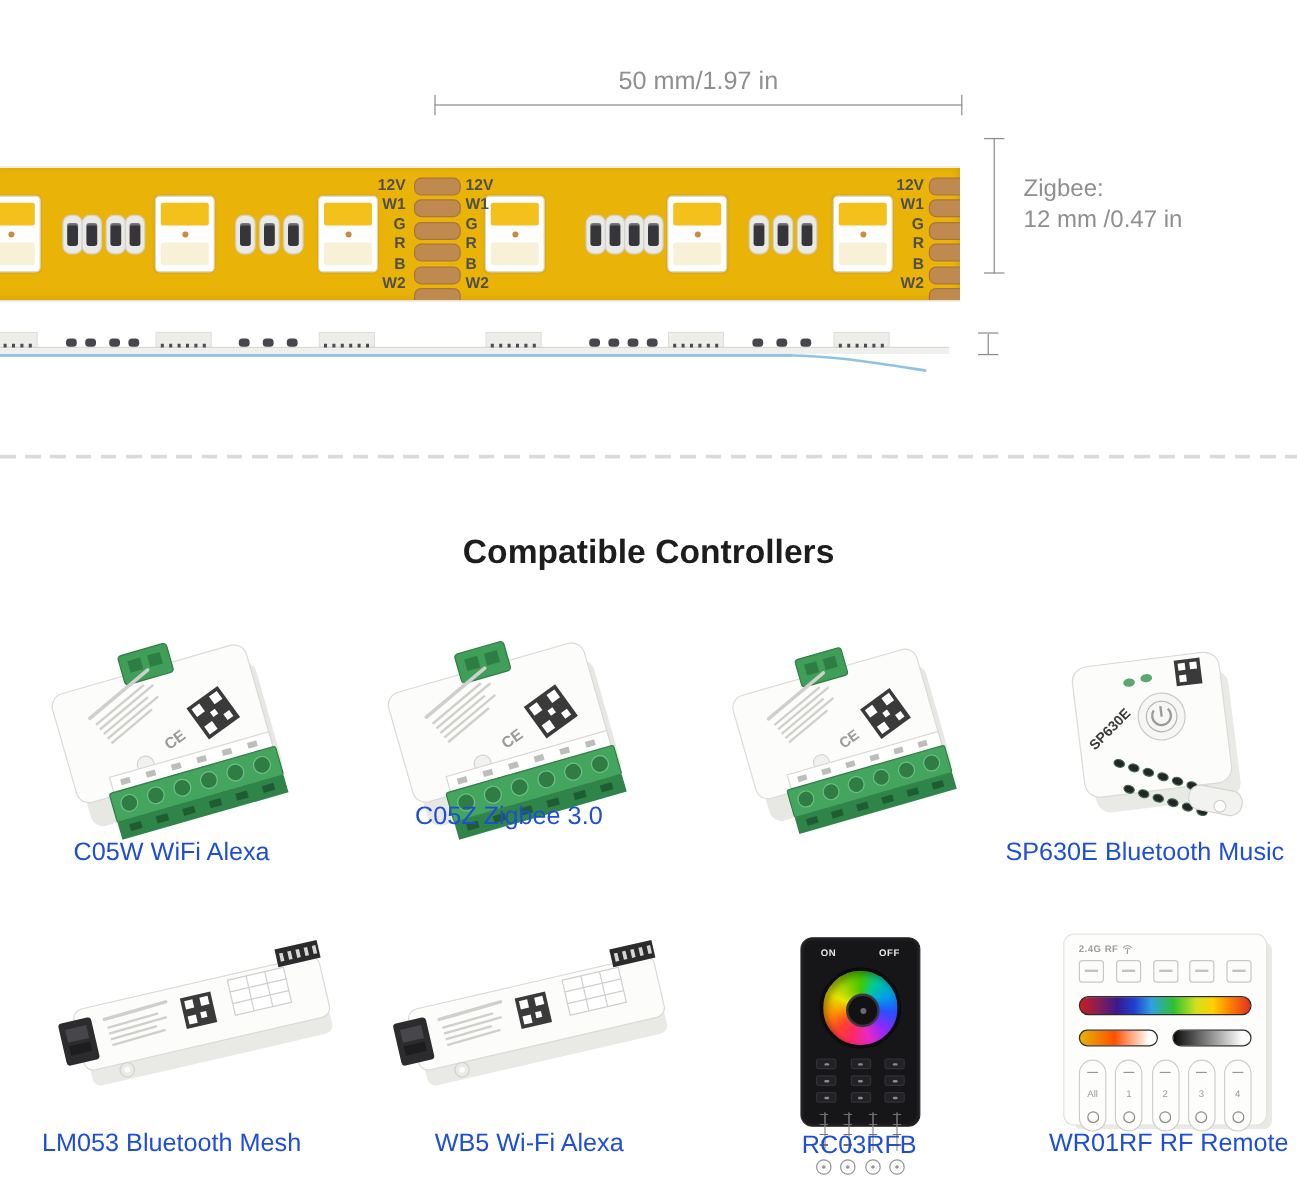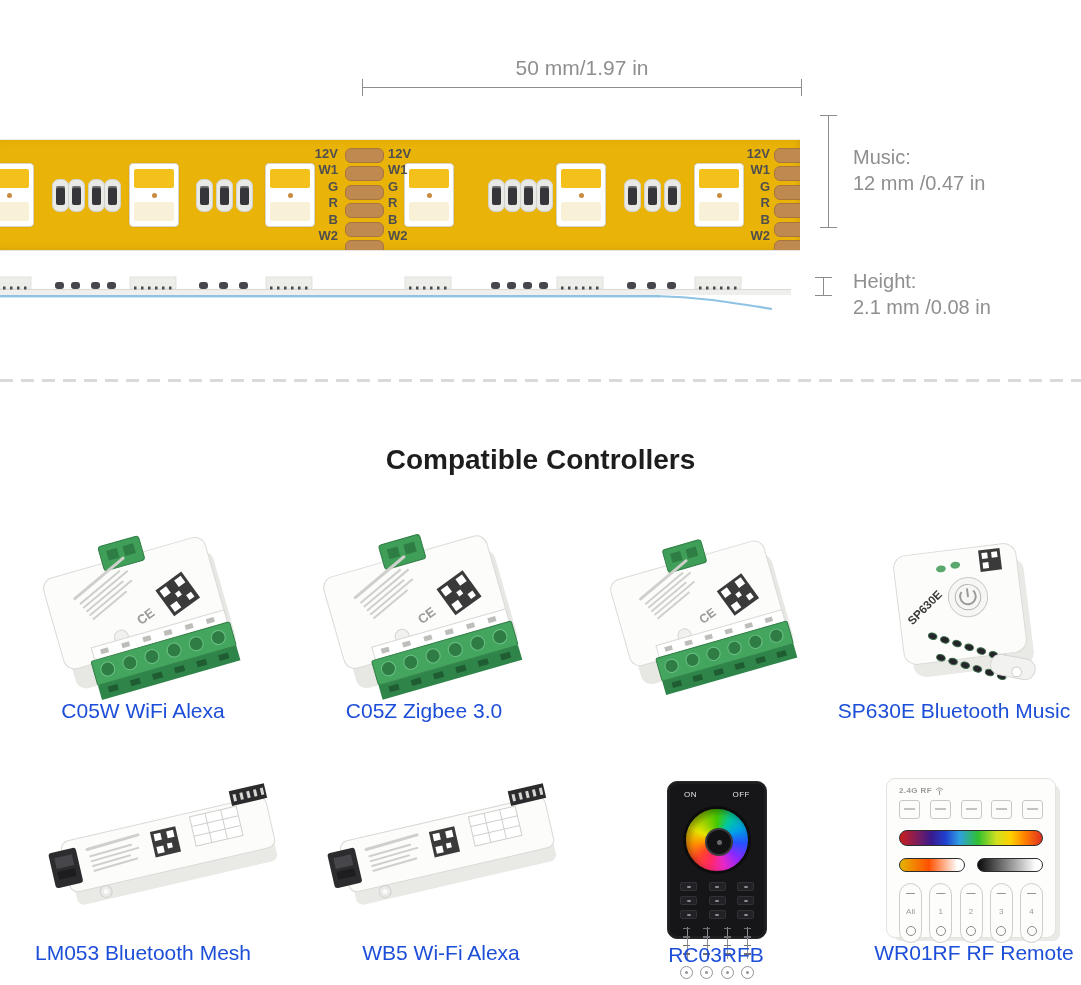--- a/index.html
+++ b/index.html
@@ -51,21 +51,21 @@
   
   .heading{position:absolute;top:444px;left:0;right:0;text-align:center;
     font-size:28px;font-weight:bold;color:#1d1d1d;}
   .fig{position:absolute;}
   .cap{position:absolute;font-size:21px;color:#1d4ed8;text-align:center;white-space:nowrap;}
 
   
   .remote{position:relative;width:98px;height:156px;background:#161618;border-radius:10px;
     border:1px solid #2a2a2c;box-shadow:inset 0 0 0 2px #1e1e20;}
   .r-top{display:flex;justify-content:space-between;padding:8px 16px 0 16px;}
-  .r-top span{font-size:8px;font-weight:normal;color:#e6e6e6;letter-spacing:.5px;}
+  .r-top span{font-size:8px;font-weight:bold;color:#e6e6e6;letter-spacing:.5px;}
   .r-wheel{position:relative;width:62px;height:62px;margin:7px auto 0 auto;border-radius:50%;
     border:3px solid #0c0c0d;
     background:conic-gradient(from 0deg,#46c800,#00c8a0,#00a0e6,#2850ff,#8c28ff,#e628c8,#ff2864,#ff4628,#ff9600,#e6e600,#96d200,#46c800);
     box-shadow:inset 3px 3px 6px rgba(0,0,0,.35);}
   .r-wheel-center{position:absolute;left:50%;top:50%;width:24px;height:24px;margin:-12px 0 0 -12px;
     background:#121214;border:2px solid #3a3a3e;border-radius:50%;}
   .r-wheel-center::before{content:"";position:absolute;left:50%;top:50%;width:5px;height:5px;
     margin:-2.5px 0 0 -2.5px;background:#6a6a6e;border-radius:50%;}
   .r-grid{display:grid;grid-template-columns:repeat(3,17px);grid-auto-rows:9px;
     justify-content:space-between;padding:0 12px;margin-top:8px;row-gap:5px;}
@@ -298,21 +298,21 @@
       <div class="pad"></div>
         <div class="pad"></div>
         <div class="pad"></div>
     </div>
   </div>
 
   <div class="vline" style="left:828px;top:115px;height:113px"></div>
   <div class="hcap" style="left:820px;top:115px;width:17px"></div>
   <div class="hcap" style="left:820px;top:227px;width:17px"></div>
   <div class="dim-text" style="top:144px">
-    <div>Music:</div>
+    <div>Zigbee:</div>
     <div>12 mm /0.47 in</div>
   </div>
 
   <svg class="sideview" width="800" height="50" viewBox="0 0 800 50">
     <rect x="0" y="23" width="791" height="1" fill="#d9d9d6"></rect>
     <rect x="0" y="24" width="791" height="5" fill="#efefed"></rect>
     <rect x="0" y="29" width="660" height="2.4" fill="#8fc3e3"></rect>
     <path d="M655,30 C700,31 728,36 772,43" stroke="#8fc3e3" stroke-width="2.2" fill="none"></path>
 
     <g>
@@ -356,24 +356,20 @@
         <rect x="539" y="16" width="9" height="7" rx="3"></rect>
       <rect x="627" y="16" width="9" height="7" rx="3"></rect>
         <rect x="647" y="16" width="9" height="7" rx="3"></rect>
         <rect x="667" y="16" width="9" height="7" rx="3"></rect>
     </g>
   </svg>
 
   <div class="vline" style="left:823px;top:278px;height:17px"></div>
   <div class="hcap" style="left:815px;top:277px;width:17px"></div>
   <div class="hcap" style="left:815px;top:295px;width:17px"></div>
-  <div class="dim-text" style="top:268px">
-    <div>Height:</div>
-    <div>2.1 mm /0.08 in</div>
-  </div>
 
   <div class="divider"></div>
 
   <div class="heading">Compatible Controllers</div>
 
   <div class="fig" style="left:28px;top:512px">
     <svg width="230" height="188">
         <use href="#sym-ctrlbox"></use>
       </svg>
   </div>
@@ -428,21 +424,21 @@
         </g>
         <g>
           <rect x="118" y="150" width="46" height="21" rx="10" fill="#f2f2f0" stroke="#d5d5d2" transform="rotate(18 141 160)"></rect>
           <circle cx="144" cy="166" r="5" fill="#ffffff" stroke="#cfcfcc"></circle>
         </g>
       </g>
     </svg>
   </div>
 
   <div class="cap" style="left:28px;top:699px;width:230px">C05W WiFi Alexa</div>
-  <div class="cap" style="left:308px;top:699px;width:232px">C05Z Zigbee 3.0</div>
+  <div class="cap" style="left:308px;top:669px;width:232px">C05Z Zigbee 3.0</div>
   <div class="cap" style="left:836px;top:699px;width:236px">SP630E Bluetooth Music</div>
 
   <div class="fig" style="left:46px;top:772px">
     <svg width="250" height="170">
         <use href="#sym-ctrlbar"></use>
       </svg>
   </div>
   <div class="fig" style="left:325px;top:772px">
     <svg width="250" height="170">
         <use href="#sym-ctrlbar"></use>

